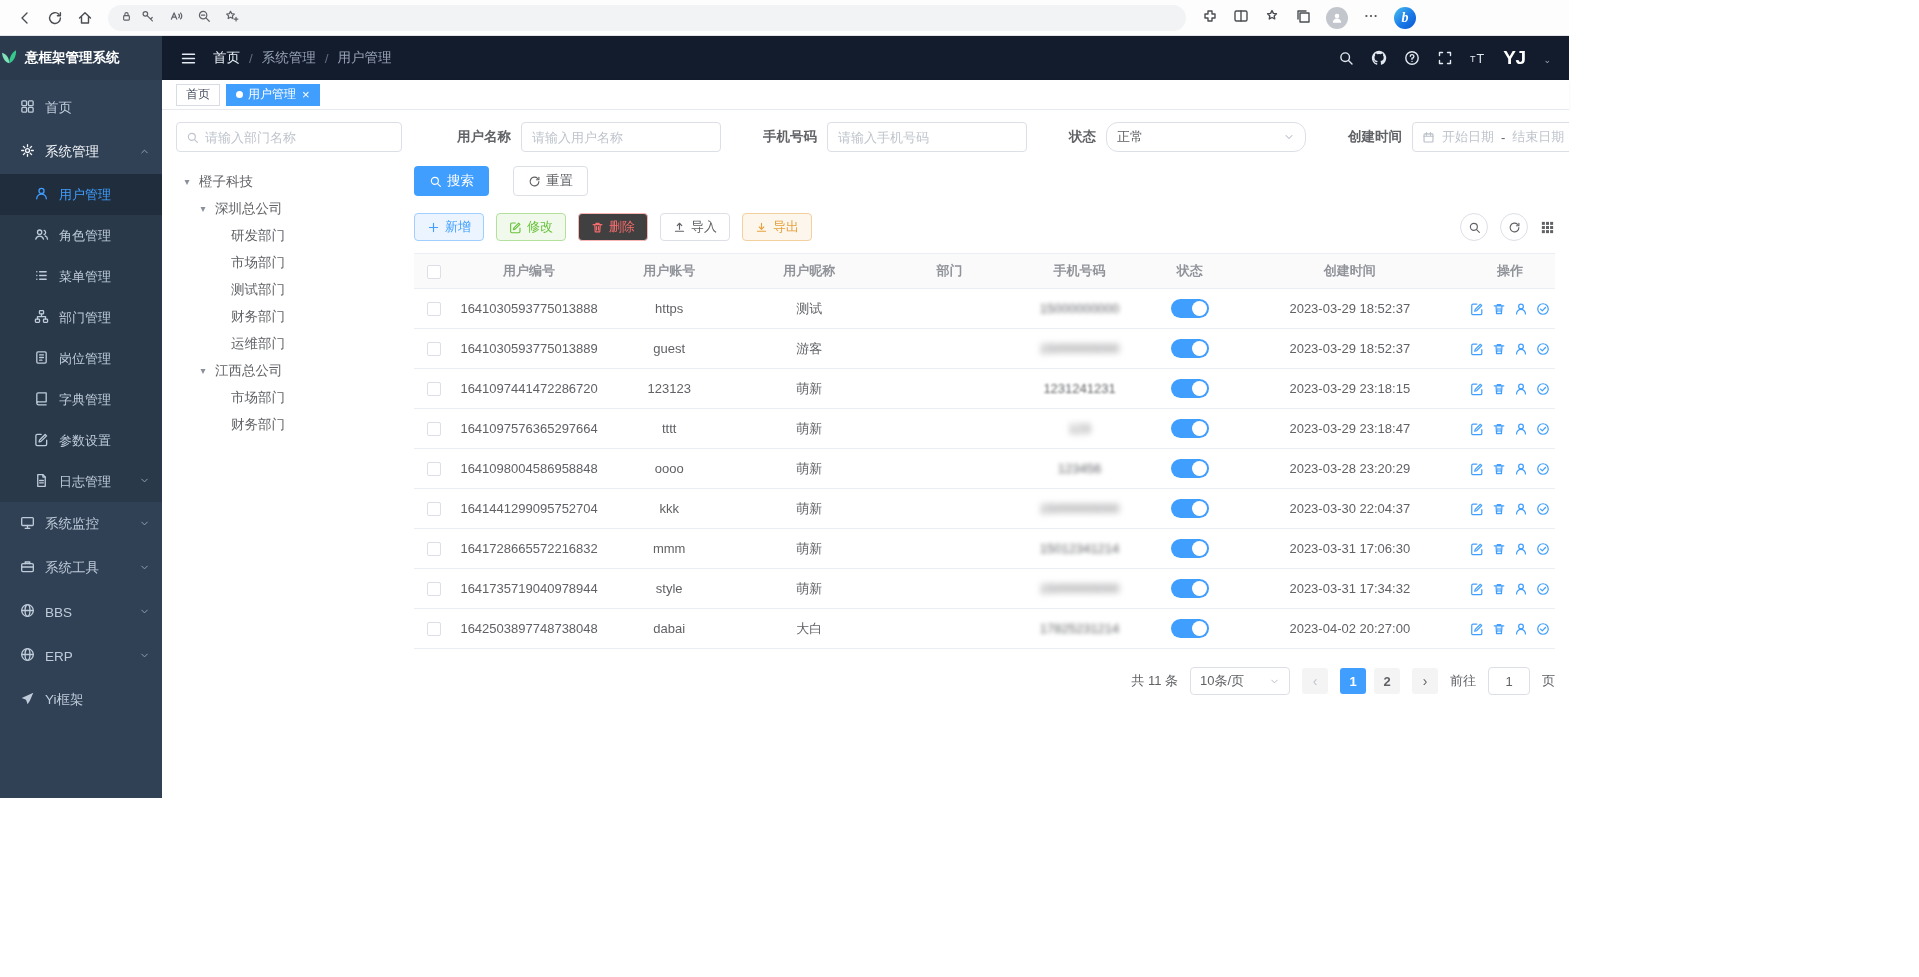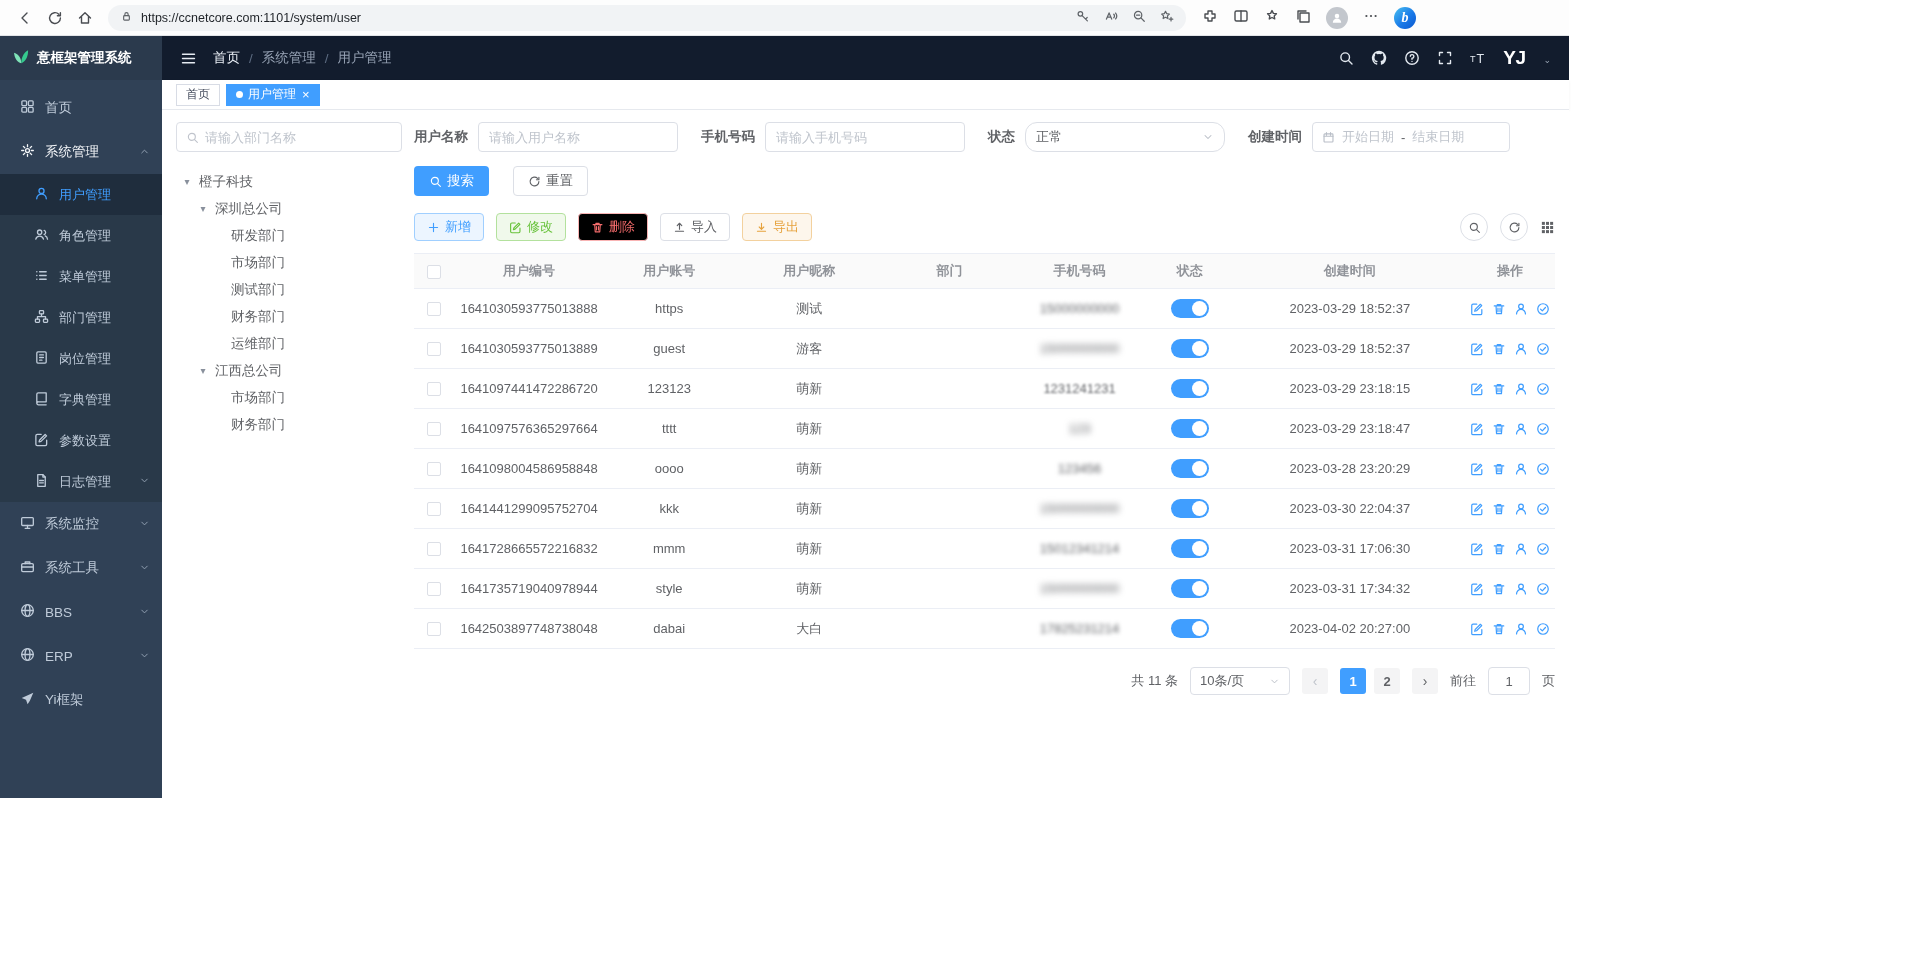--- a/index.html
+++ b/index.html
@@ -18,21 +18,21 @@
   .addr-icons .icon svg{width:14px;height:14px}
   .chrome-right{display:flex;align-items:center;gap:15px;margin-left:16px;color:#4a4d52}
   .chrome-right .icon svg{width:16px;height:16px}
   .circle-avatar{width:22px;height:22px;border-radius:50%;background:#c3c7cd;display:flex;align-items:center;justify-content:center;color:#fff;}
   .circle-avatar svg{width:14px;height:14px}
   .bing{width:22px;height:22px;border-radius:50%;background:linear-gradient(135deg,#49c0f0 0%,#1a7ae8 55%,#0b57cf 100%);color:#fff;display:flex;align-items:center;justify-content:center;font-weight:700;font-style:italic;font-size:14px;font-family:"Liberation Serif",serif;}
 
   
   .app{display:flex;height:762px;}
   .sidebar{width:162px;background:#304156;flex-shrink:0;display:flex;flex-direction:column;}
-  .logo{height:44px;display:flex;align-items:center;padding-left:12px;gap:7px;background:#2b3a4d;flex-shrink:0}
+  .logo{height:44px;display:flex;align-items:center;gap:7px;background:#2b3a4d;flex-shrink:0}
   .logo .icon svg{width:18px;height:18px}
   .logo-title{color:#fff;font-size:13.5px;font-weight:700;white-space:nowrap}
   .menu{flex:1;padding-top:6px;}
   .menu-item{height:44px;display:flex;align-items:center;padding:0 12px 0 20px;color:#bfcbd9;font-size:13.5px;gap:10px;cursor:pointer;white-space:nowrap}
   .menu-item .icon svg{width:15px;height:15px}
   .menu-item .mi-label{flex:1}
   .menu-item .mi-chev svg{width:11px;height:11px;color:#93a1b3}
   .menu-item.parent-open{color:#f4f6f9}
   .submenu{background:#293949;}
   .menu-item.sub{height:41px;padding-left:34px;font-size:13px;}
@@ -64,21 +64,21 @@
   .tree-search{height:30px;border:1px solid #dcdfe6;border-radius:4px;display:flex;align-items:center;padding:0 9px;gap:6px;}
   .tree-search .icon{color:#c0c4cc;display:flex}
   .tree-search .icon svg{width:13px;height:13px}
   .tree-search input{border:0;outline:0;flex:1;font-size:13px;color:#606266;min-width:0;background:transparent}
   .tree-search input::placeholder{color:#bfc4cc}
   .tree{margin-top:16px;font-size:13.5px;color:#606266;}
   .tree-node{height:27px;display:flex;align-items:center;gap:5px;cursor:pointer;white-space:nowrap}
   .tree-caret{width:14px;color:#89909c;font-size:10px;text-align:center;flex-shrink:0}
 
   .table-panel{flex:1;display:flex;flex-direction:column;min-width:0}
-  .filter-row{display:flex;align-items:center;gap:23px;margin-bottom:14px;}
+  .filter-row{display:flex;align-items:center;gap:42px;margin-bottom:14px;margin-left:43px;}
   .f-group{display:flex;align-items:center;gap:10px;}
   .f-label{font-size:13.5px;color:#606266;font-weight:700;white-space:nowrap;}
   .f-input{width:200px;height:30px;border:1px solid #dcdfe6;border-radius:4px;padding:0 10px;font-size:13px;color:#606266;background:#fff;outline:none}
   .f-input::placeholder{color:#bfc4cc}
   .f-select{width:200px;height:30px;border:1px solid #dcdfe6;border-radius:12px;display:flex;align-items:center;justify-content:space-between;padding:0 10px;font-size:13px;color:#606266;cursor:pointer;background:#fff}
   .f-select .icon{color:#b9bec7;display:flex}
   .f-select .icon svg{width:12px;height:12px}
   .f-date{width:198px;height:30px;border:1px solid #dcdfe6;border-radius:4px;display:flex;align-items:center;gap:7px;padding:0 9px;font-size:13px;color:#bfc4cc;cursor:pointer;background:#fff}
   .f-date .icon{color:#b9bec7;display:flex}
   .f-date .icon svg{width:13px;height:13px}
@@ -88,21 +88,21 @@
   .btn .icon{display:flex}
   .btn .icon svg{width:13px;height:13px}
   .btn-primary{background:#409eff;color:#fff;}
   .btn-default{border-color:#dcdfe6;color:#606266;}
   .btns-row{display:flex;gap:24px;margin-bottom:17px;}
 
   .toolbar{display:flex;align-items:center;gap:12px;margin-bottom:12px;}
   .btn-sm{height:28px;padding:4px 12px;font-size:13px;}
   .btn-add{background:#ecf5ff;border-color:#a0cfff;color:#409eff;}
   .btn-edit{background:#f0f9eb;border-color:#b3e19d;color:#67c23a;}
-  .btn-del{background:#000000;border-color:#f9b4b4;color:#f56c6c;}
+  .btn-del{background:#404040;border-color:#f9b4b4;color:#f56c6c;}
   .btn-import{border-color:#dcdfe6;color:#606266;}
   .btn-export{background:#fdf6ec;border-color:#f3d19e;color:#e6a23c;}
   .toolbar-right{margin-left:auto;display:flex;align-items:center;gap:12px;color:#606266;}
   .circle-btn{width:28px;height:28px;border:1px solid #dcdfe6;border-radius:50%;display:flex;align-items:center;justify-content:center;cursor:pointer;background:#fff;color:#606266}
   .circle-btn svg{width:13px;height:13px}
   .grid-btn{display:flex;color:#606266;cursor:pointer}
   .grid-btn svg{width:15px;height:15px}
 
   table{width:100%;border-collapse:collapse;table-layout:fixed}
   th{font-size:13px;color:#909399;font-weight:700;border-top:1px solid #ebeef5;border-bottom:1px solid #ebeef5;height:35px;text-align:center;background:#fafafa;white-space:nowrap}
@@ -146,21 +146,20 @@
     <span class="cbtn">
         <svg viewBox="0 0 16 16" fill="none" stroke="currentColor" stroke-width="1.4" stroke-linecap="round" stroke-linejoin="round">
           <path d="M2.5 8 8 2.8 13.5 8M4.5 6.6V13h7V6.6"></path>
         </svg>
       </span>
     <div class="addressbar">
       <span class="icon"><svg viewBox="0 0 16 16" fill="none" stroke="currentColor" stroke-width="1.4" stroke-linecap="round" stroke-linejoin="round">
             <rect x="4.5" y="7" width="7" height="5.5" rx="1"></rect>
             <path d="M6 7V5.2a2 2 0 0 1 4 0V7"></path>
           </svg></span>
-      <span class="url">https://ccnetcore.com:1101/system/user</span>
       <span class="addr-icons">
         <span class="icon"><svg viewBox="0 0 16 16" fill="none" stroke="currentColor" stroke-width="1.4" stroke-linecap="round" stroke-linejoin="round">
               <circle cx="5" cy="5.5" r="2.6"></circle>
               <path d="M7 7.5 13 13.5M11 11.5l1.8-1.8"></path>
             </svg></span>
         <span class="icon"><svg viewBox="0 0 16 16" fill="none" stroke="currentColor" stroke-width="1.4" stroke-linecap="round" stroke-linejoin="round">
               <path d="M2.8 11.5 5.8 4.5l3 7M3.8 9.2h4M11.2 6a3.2 3.2 0 0 1 0 4M13.3 4.6a5.6 5.6 0 0 1 0 6.8"></path>
             </svg></span>
         <span class="icon"><svg viewBox="0 0 16 16" fill="none" stroke="currentColor" stroke-width="1.4" stroke-linecap="round" stroke-linejoin="round">
               <circle cx="7" cy="7" r="4.2"></circle>

